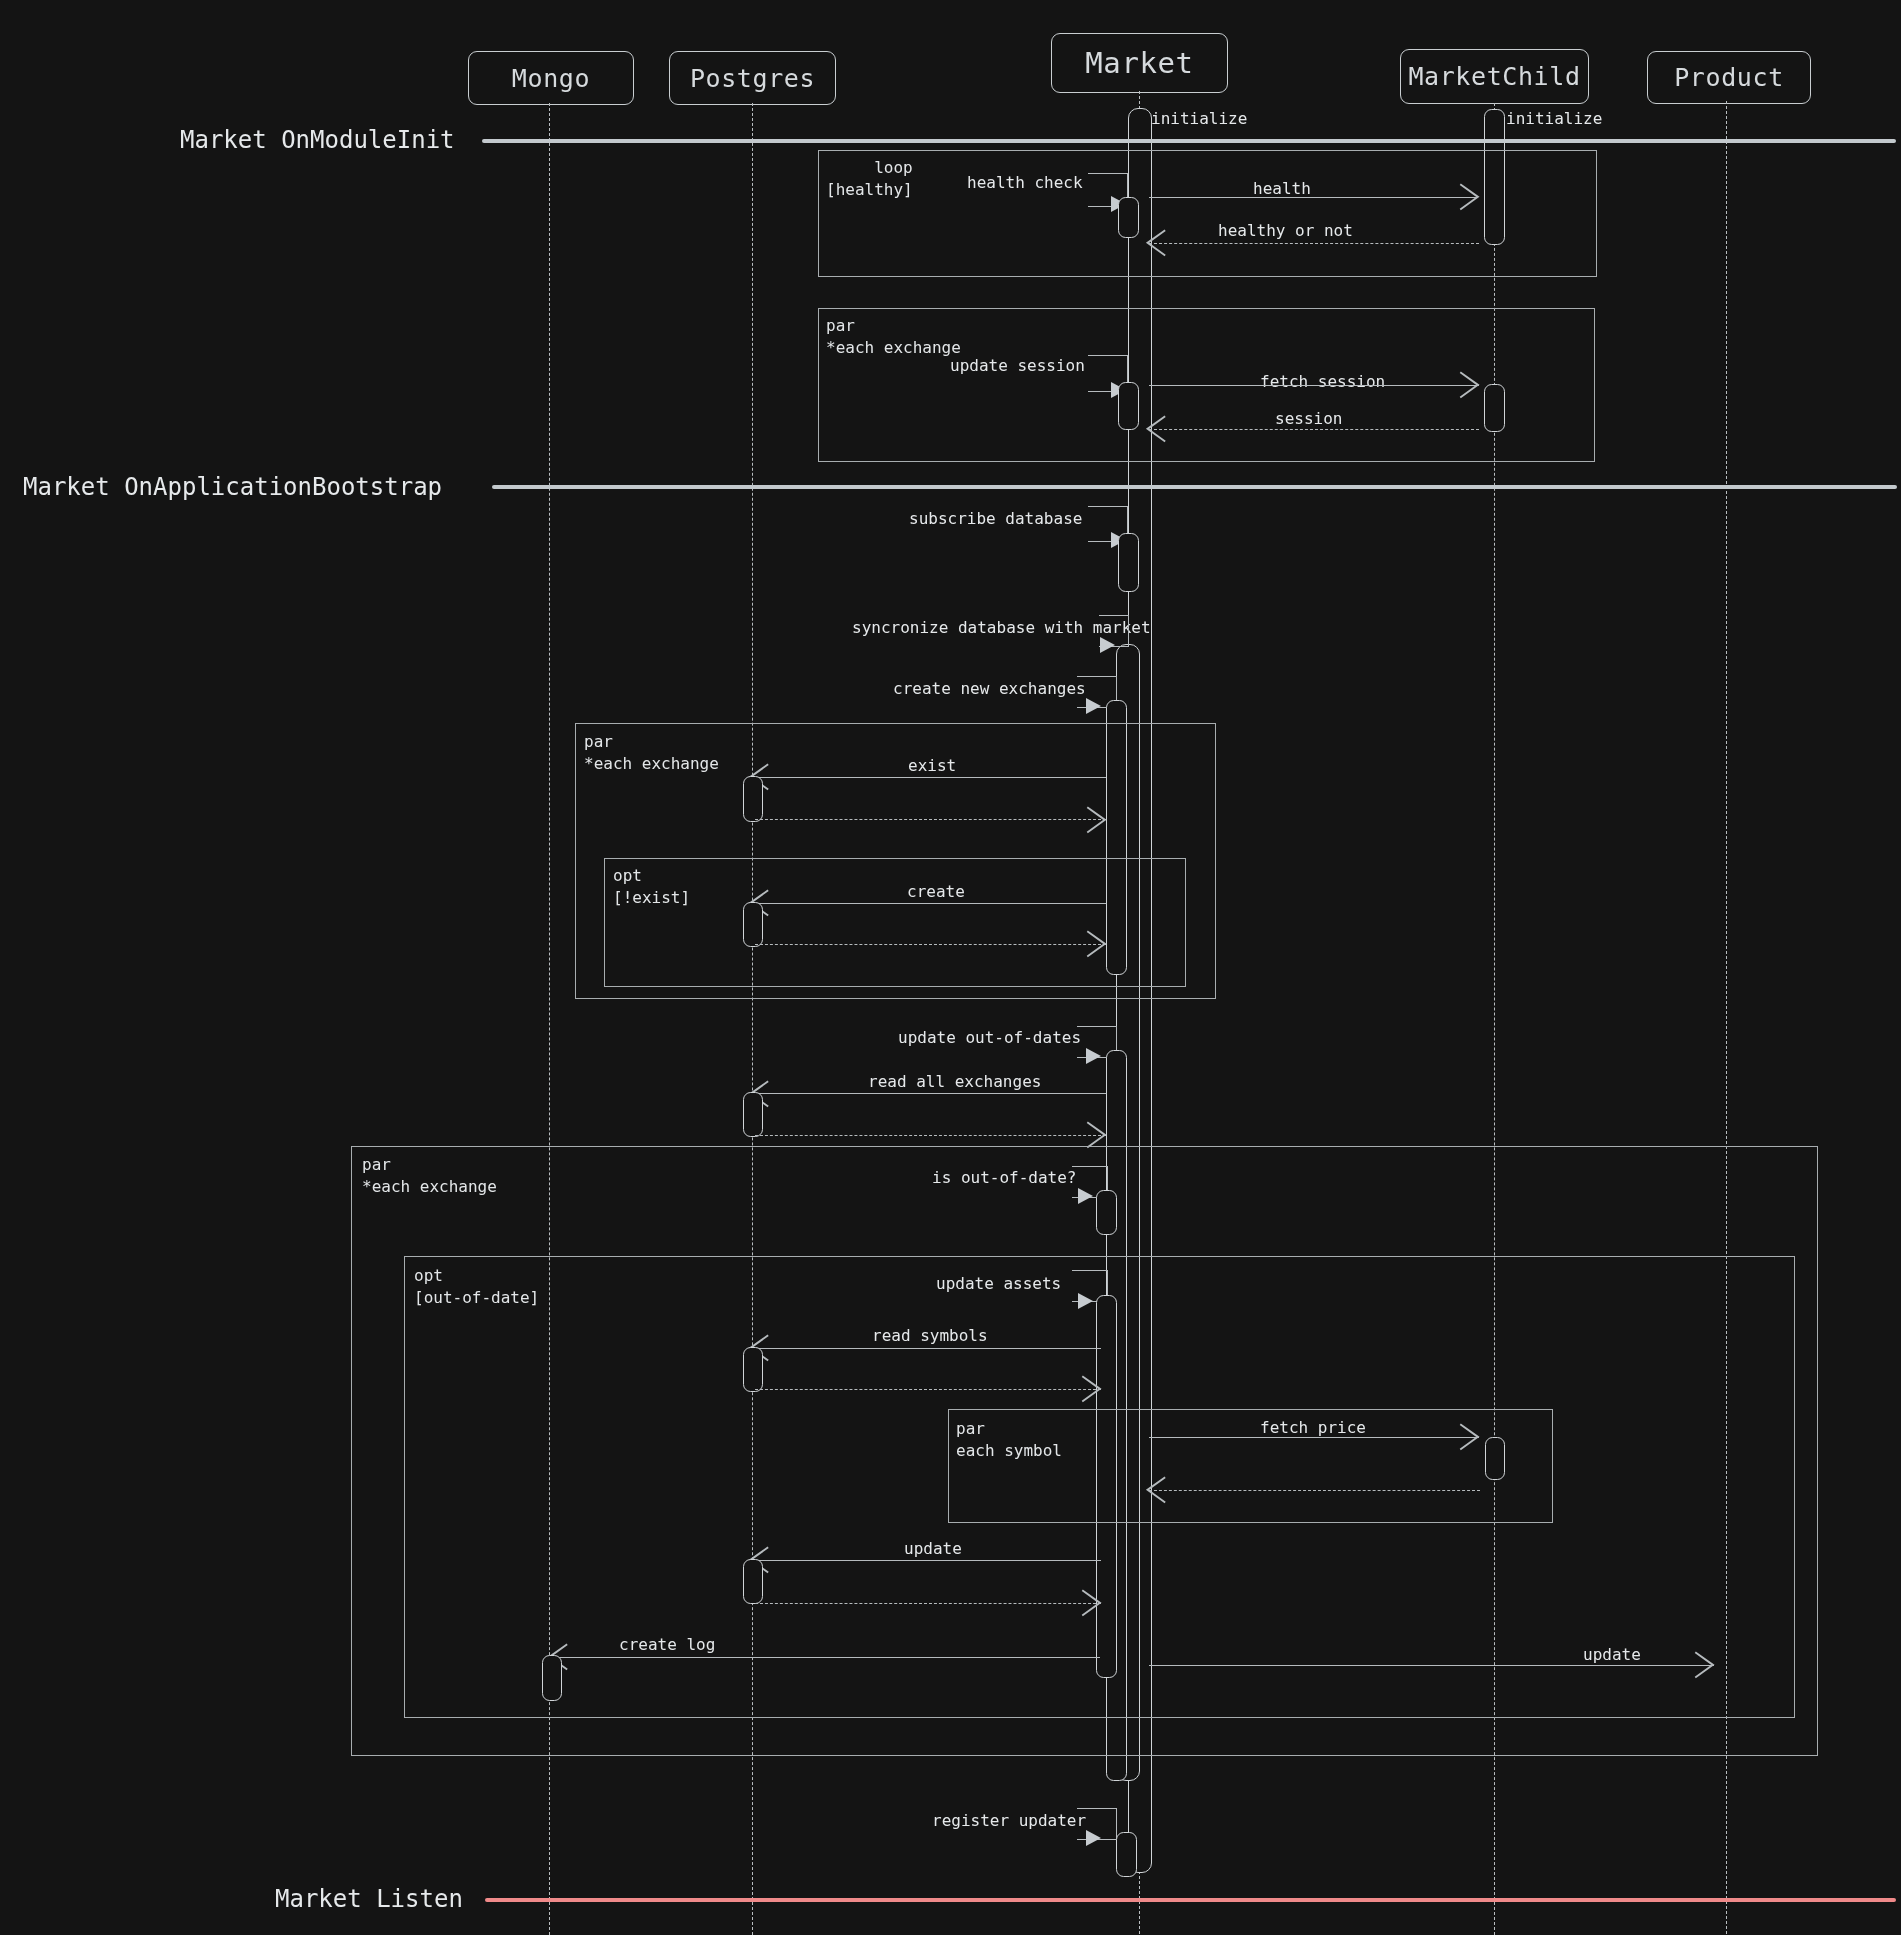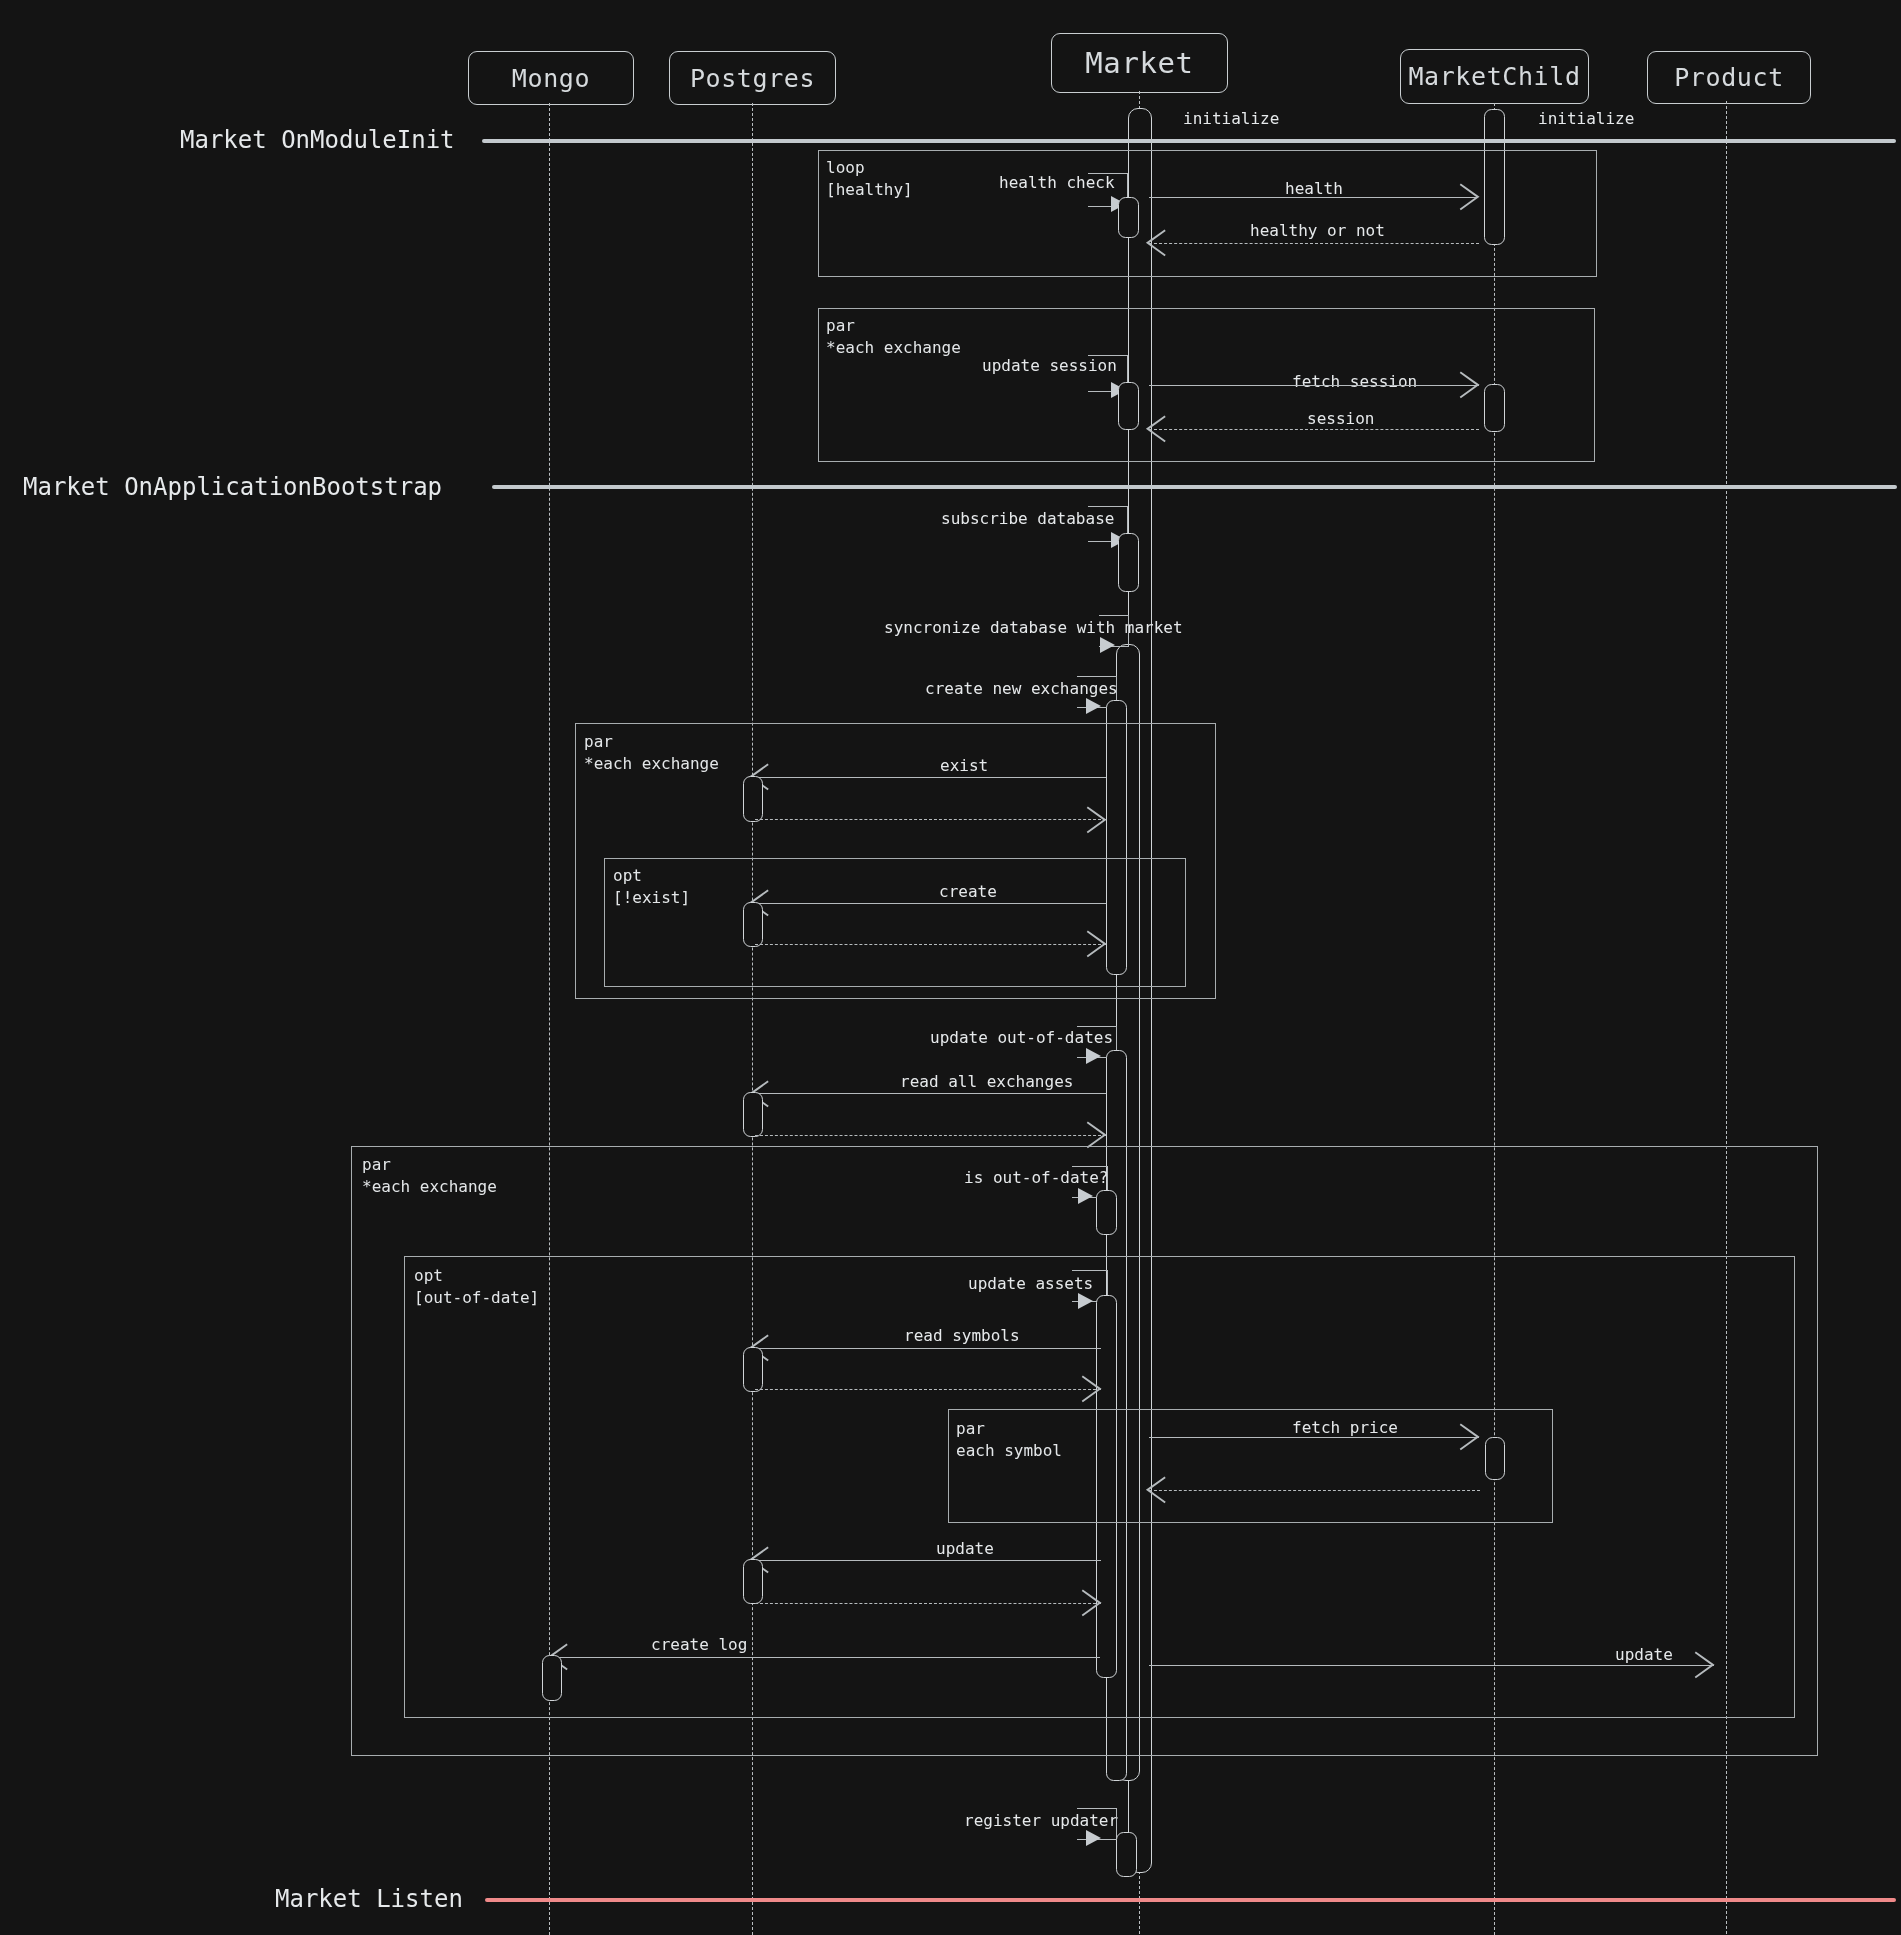--- a/index.html
+++ b/index.html
@@ -8,21 +8,21 @@
   .part-box{position:absolute;border:1.3px solid #c9ced1;border-radius:9px;background:#141414;
     display:flex;align-items:center;justify-content:center;color:#d6dadd;}
   .part-label{font-size:25px;letter-spacing:0.6px;white-space:nowrap;}
   .lifeline{position:absolute;width:0;border-left:1.9px dashed #b9bec1;}
   .act{position:absolute;border:1.3px solid #d0d4d7;border-radius:7.6px;background:#141414;}
   .act.outer{border-radius:10px;}
   .frag{position:absolute;border:1.3px solid #a8adb0;background:transparent;}
   .frag-label{position:absolute;color:#e3e6e8;font-size:16px;line-height:1.38;white-space:pre;}
   .msg{position:absolute;height:0;border-top:1.9px solid #b6bbbe;}
   .msg.dashed{border-top:1.9px dashed #b6bbbe;}
-  .msg-label{position:absolute;color:#e6e9eb;font-size:16px;white-space:nowrap;margin-left:32px;}
+  .msg-label{position:absolute;color:#e6e9eb;font-size:16px;white-space:nowrap;}
   .selfmsg{position:absolute;border:1.9px solid #b6bbbe;border-left:none;background:transparent;}
   .sep-line{position:absolute;height:4.4px;border-radius:2.5px;}
   .sep-text{position:absolute;color:#e6e9eb;font-size:24px;white-space:nowrap;}
   .tri{position:absolute;width:0;height:0;border-top:8.2px solid transparent;
       border-bottom:8.2px solid transparent;border-left:15px solid #c7ccd0;}
   svg.ah{position:absolute;overflow:visible;}
 </style>
 </head>
 <body>
 
@@ -56,21 +56,21 @@
 
   <div class="act" style="left:1484px;top:109px;width:19px;height:134px;"></div>
 
   <div class="msg-label" style="left:1151px;top:109px;">initialize</div>
   <div class="msg-label" style="left:1506px;top:109px;">initialize</div>
 
   <div class="sep-line" style="left:482px;top:139px;width:1414px;background:#c3c9cd;"></div>
   <div class="sep-text" style="left:180px;top:126px;">Market OnModuleInit</div>
 
   <div class="frag" style="left:818px;top:150px;width:777px;height:125px;"></div>
-  <div class="frag-label" style="left:826px;top:157px;">loop
+  <div class="frag-label" style="left:826px;top:157px;text-align:right;">loop
 [healthy]</div>
 
   <div class="msg-label" style="left:967px;top:173px;">health check</div>
   <div class="selfmsg" style="left:1088px;top:173px;width:39px;height:32px;"></div>
   <div class="tri" style="left:1111px;top:196px;"></div>
   <div class="act" style="left:1118px;top:197px;width:19px;height:39px;"></div>
 
   <div class="msg-label" style="left:1253px;top:179px;">health</div>
   <div class="msg" style="left:1149px;top:197px;width:329px;"></div>
   <svg class="ah" style="left:1459px;top:183px;width:29px;height:29px;" viewBox="0 0 46 46" width="29" height="29">

